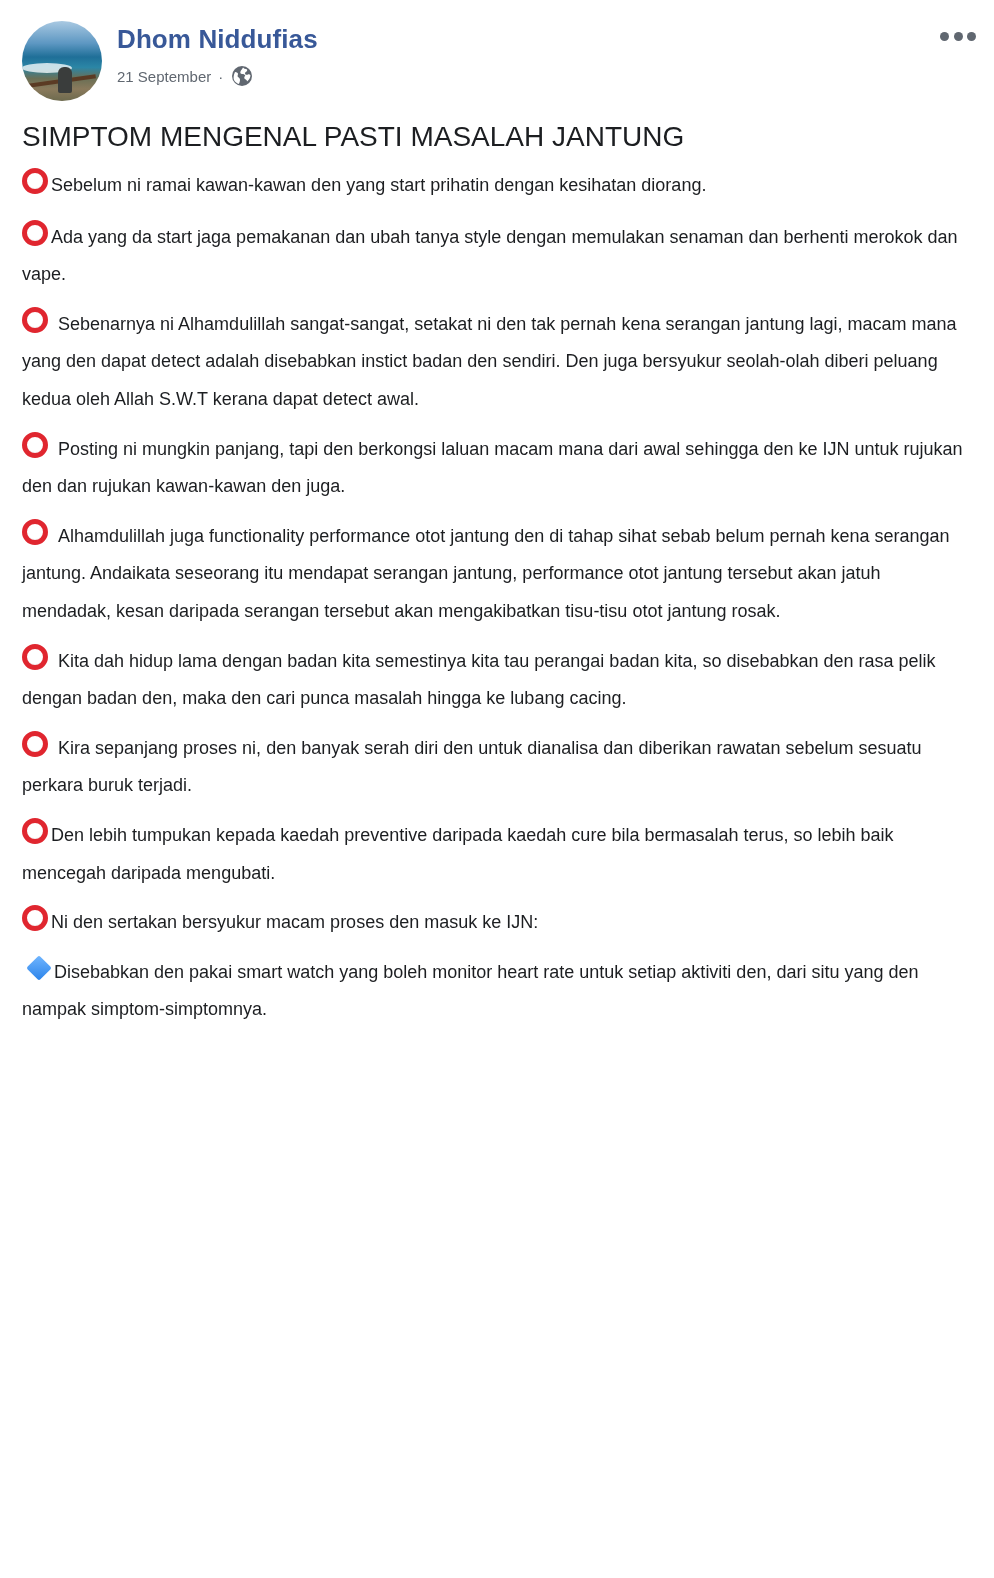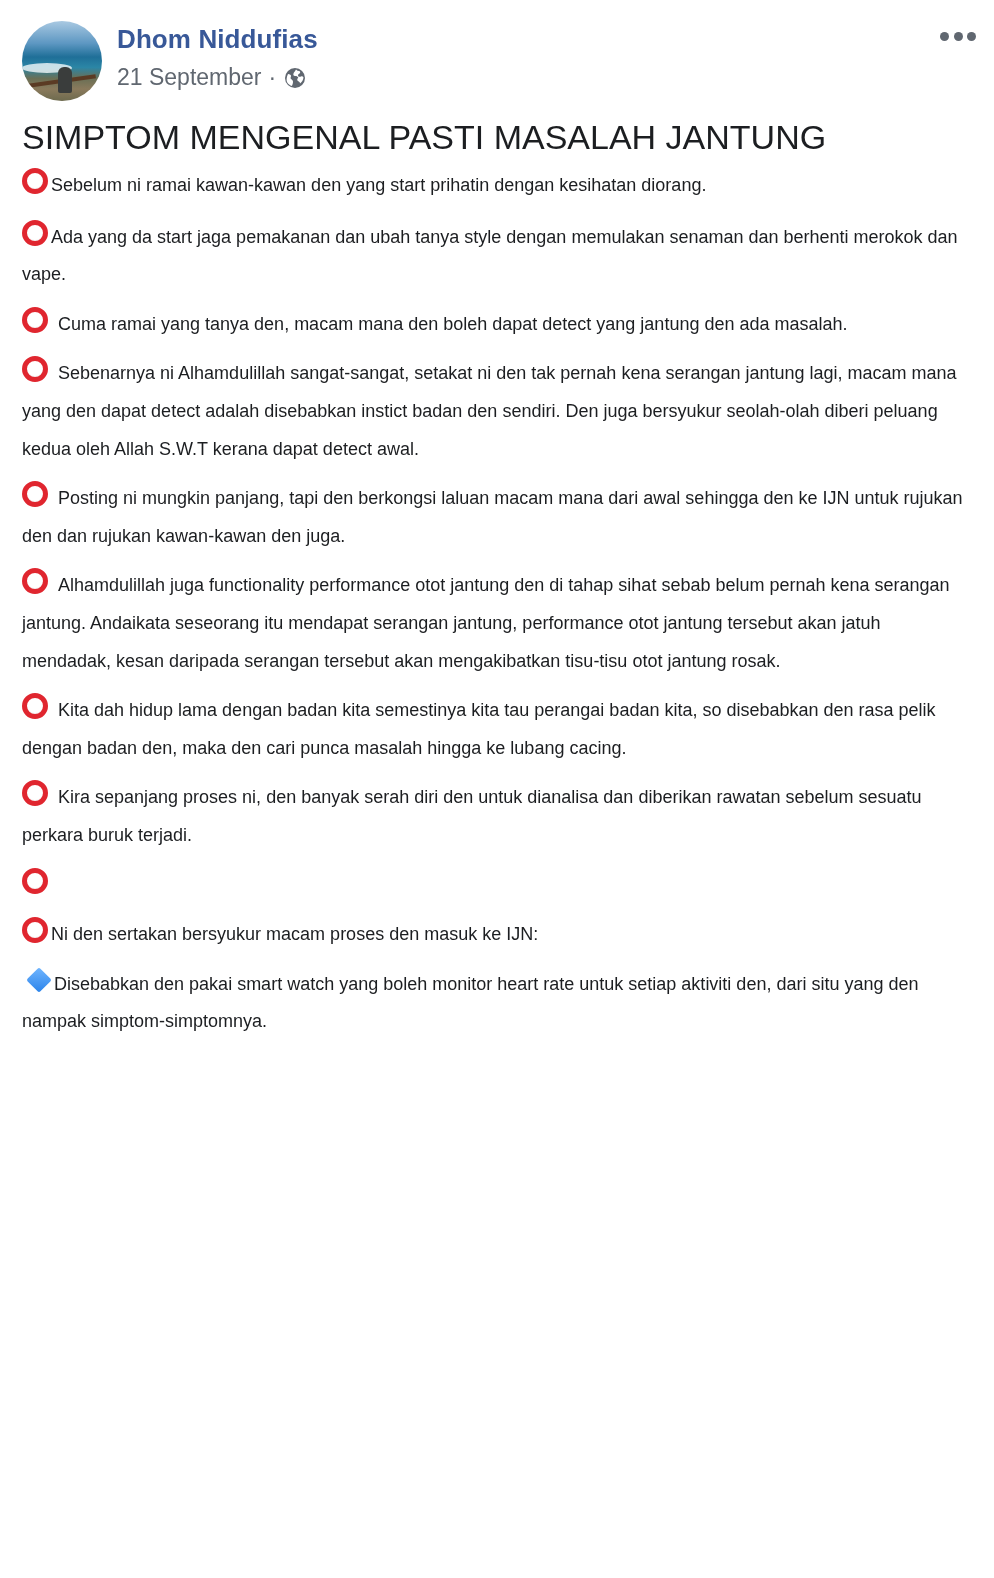--- a/index.html
+++ b/index.html
@@ -17,31 +17,31 @@
     }
     .avatar .surf { position:absolute; left:0; top:42px; width:50px; height:10px; background: rgba(255,255,255,0.75); border-radius: 50%; }
     .avatar .rail { position:absolute; left:6px; top:58px; width:68px; height:4px; background:#5b3b24; transform: rotate(-8deg); }
     .avatar .person { position:absolute; left:36px; top:46px; width:14px; height:26px; background:#3a3d3c; border-radius: 6px 6px 2px 2px; }
     .author {
       position: absolute; left: 117px; top: 24px;
       font-size: 26px; font-weight: bold; color: #385898; letter-spacing: 0.1px;
     }
     .meta {
       position: absolute; left: 117px; top: 64px;
-      font-size: 23px; color: #606770; display: flex; align-items: center;
+      font-size: 15px; color: #606770; display: flex; align-items: center;
     }
     .meta .dot { margin: 0 7px; }
     .globe { width: 24px; height: 24px; display: inline-block; }
     .more {
       position: absolute; left: 940px; top: 28px; width: 36px; height: 16px;
       display: flex; align-items: center; justify-content: space-between; cursor: pointer;
     }
     .more span { width: 9px; height: 9px; border-radius: 50%; background: #606770; display: block; }
     .body { padding: 0 22px; }
-    .title { font-size: 34px; line-height: 38px; margin: 0 0 11px 0; }
+    .title { font-size: 28px; line-height: 38px; margin: 0 0 11px 0; }
     .para { font-size: 18px; line-height: 37.6px; margin: 0 0 12px 0; }
     .ring {
       display: inline-block; width: 26px; height: 26px; box-sizing: border-box;
       border: 5px solid #e0262f; border-radius: 50%; vertical-align: -3px;
       background: #fff; box-shadow: inset 0 -1px 0 rgba(0,0,0,0.05);
     }
     .ring.spaced { margin-right: 10px; }
     .ring.tight { margin-right: 3px; }
     .diamond {
       display: inline-block; width: 18px; height: 18px;
@@ -79,23 +79,22 @@
       <span></span>
       <span></span>
     </div>
   </div>
 
   <div class="body">
     <p class="title">SIMPTOM MENGENAL PASTI MASALAH JANTUNG</p>
 
     <p class="para" style="margin-bottom:14px"><span class="ring tight"></span><span>Sebelum ni ramai kawan-kawan den yang start prihatin dengan kesihatan diorang.</span></p>
     <p class="para"><span class="ring tight"></span><span>Ada yang da start jaga pemakanan dan ubah tanya style dengan memulakan senaman dan berhenti merokok dan vape.</span></p>
-    <p class="para"><span class="ring spaced"></span><span>Cuma ramai yang tanya den, macam mana den boleh dapat detect yang jantung den ada masalah.</span></p>
     <p class="para"><span class="ring spaced"></span><span>Sebenarnya ni Alhamdulillah sangat-sangat, setakat ni den tak pernah kena serangan jantung lagi, macam mana yang den dapat detect adalah disebabkan instict badan den sendiri. Den juga bersyukur seolah-olah diberi peluang kedua oleh Allah S.W.T kerana dapat detect awal.</span></p>
     <p class="para"><span class="ring spaced"></span><span>Posting ni mungkin panjang, tapi den berkongsi laluan macam mana dari awal sehingga den ke IJN untuk rujukan den dan rujukan kawan-kawan den juga.</span></p>
     <p class="para"><span class="ring spaced"></span><span>Alhamdulillah juga functionality performance otot jantung den di tahap sihat sebab belum pernah kena serangan jantung. Andaikata seseorang itu mendapat serangan jantung, performance otot jantung tersebut akan jatuh mendadak, kesan daripada serangan tersebut akan mengakibatkan tisu-tisu otot jantung rosak.</span></p>
     <p class="para"><span class="ring spaced"></span><span>Kita dah hidup lama dengan badan kita semestinya kita tau perangai badan kita, so disebabkan den rasa pelik dengan badan den, maka den cari punca masalah hingga ke lubang cacing.</span></p>
     <p class="para"><span class="ring spaced"></span><span>Kira sepanjang proses ni, den banyak serah diri den untuk dianalisa dan diberikan rawatan sebelum sesuatu perkara buruk terjadi.</span></p>
-    <p class="para"><span class="ring tight"></span></p>
+    <p class="para"><span class="ring tight"></span><span>Den lebih tumpukan kepada kaedah preventive daripada kaedah cure bila bermasalah terus, so lebih baik mencegah daripada mengubati.</span></p>
     <p class="para"><span class="ring tight"></span><span>Ni den sertakan bersyukur macam proses den masuk ke IJN:</span></p>
     <p class="para"><span class="diamond tight"></span><span>Disebabkan den pakai smart watch yang boleh monitor heart rate untuk setiap aktiviti den, dari situ yang den nampak simptom-simptomnya.</span></p>
   </div>
 </div>
 
 </body></html>

